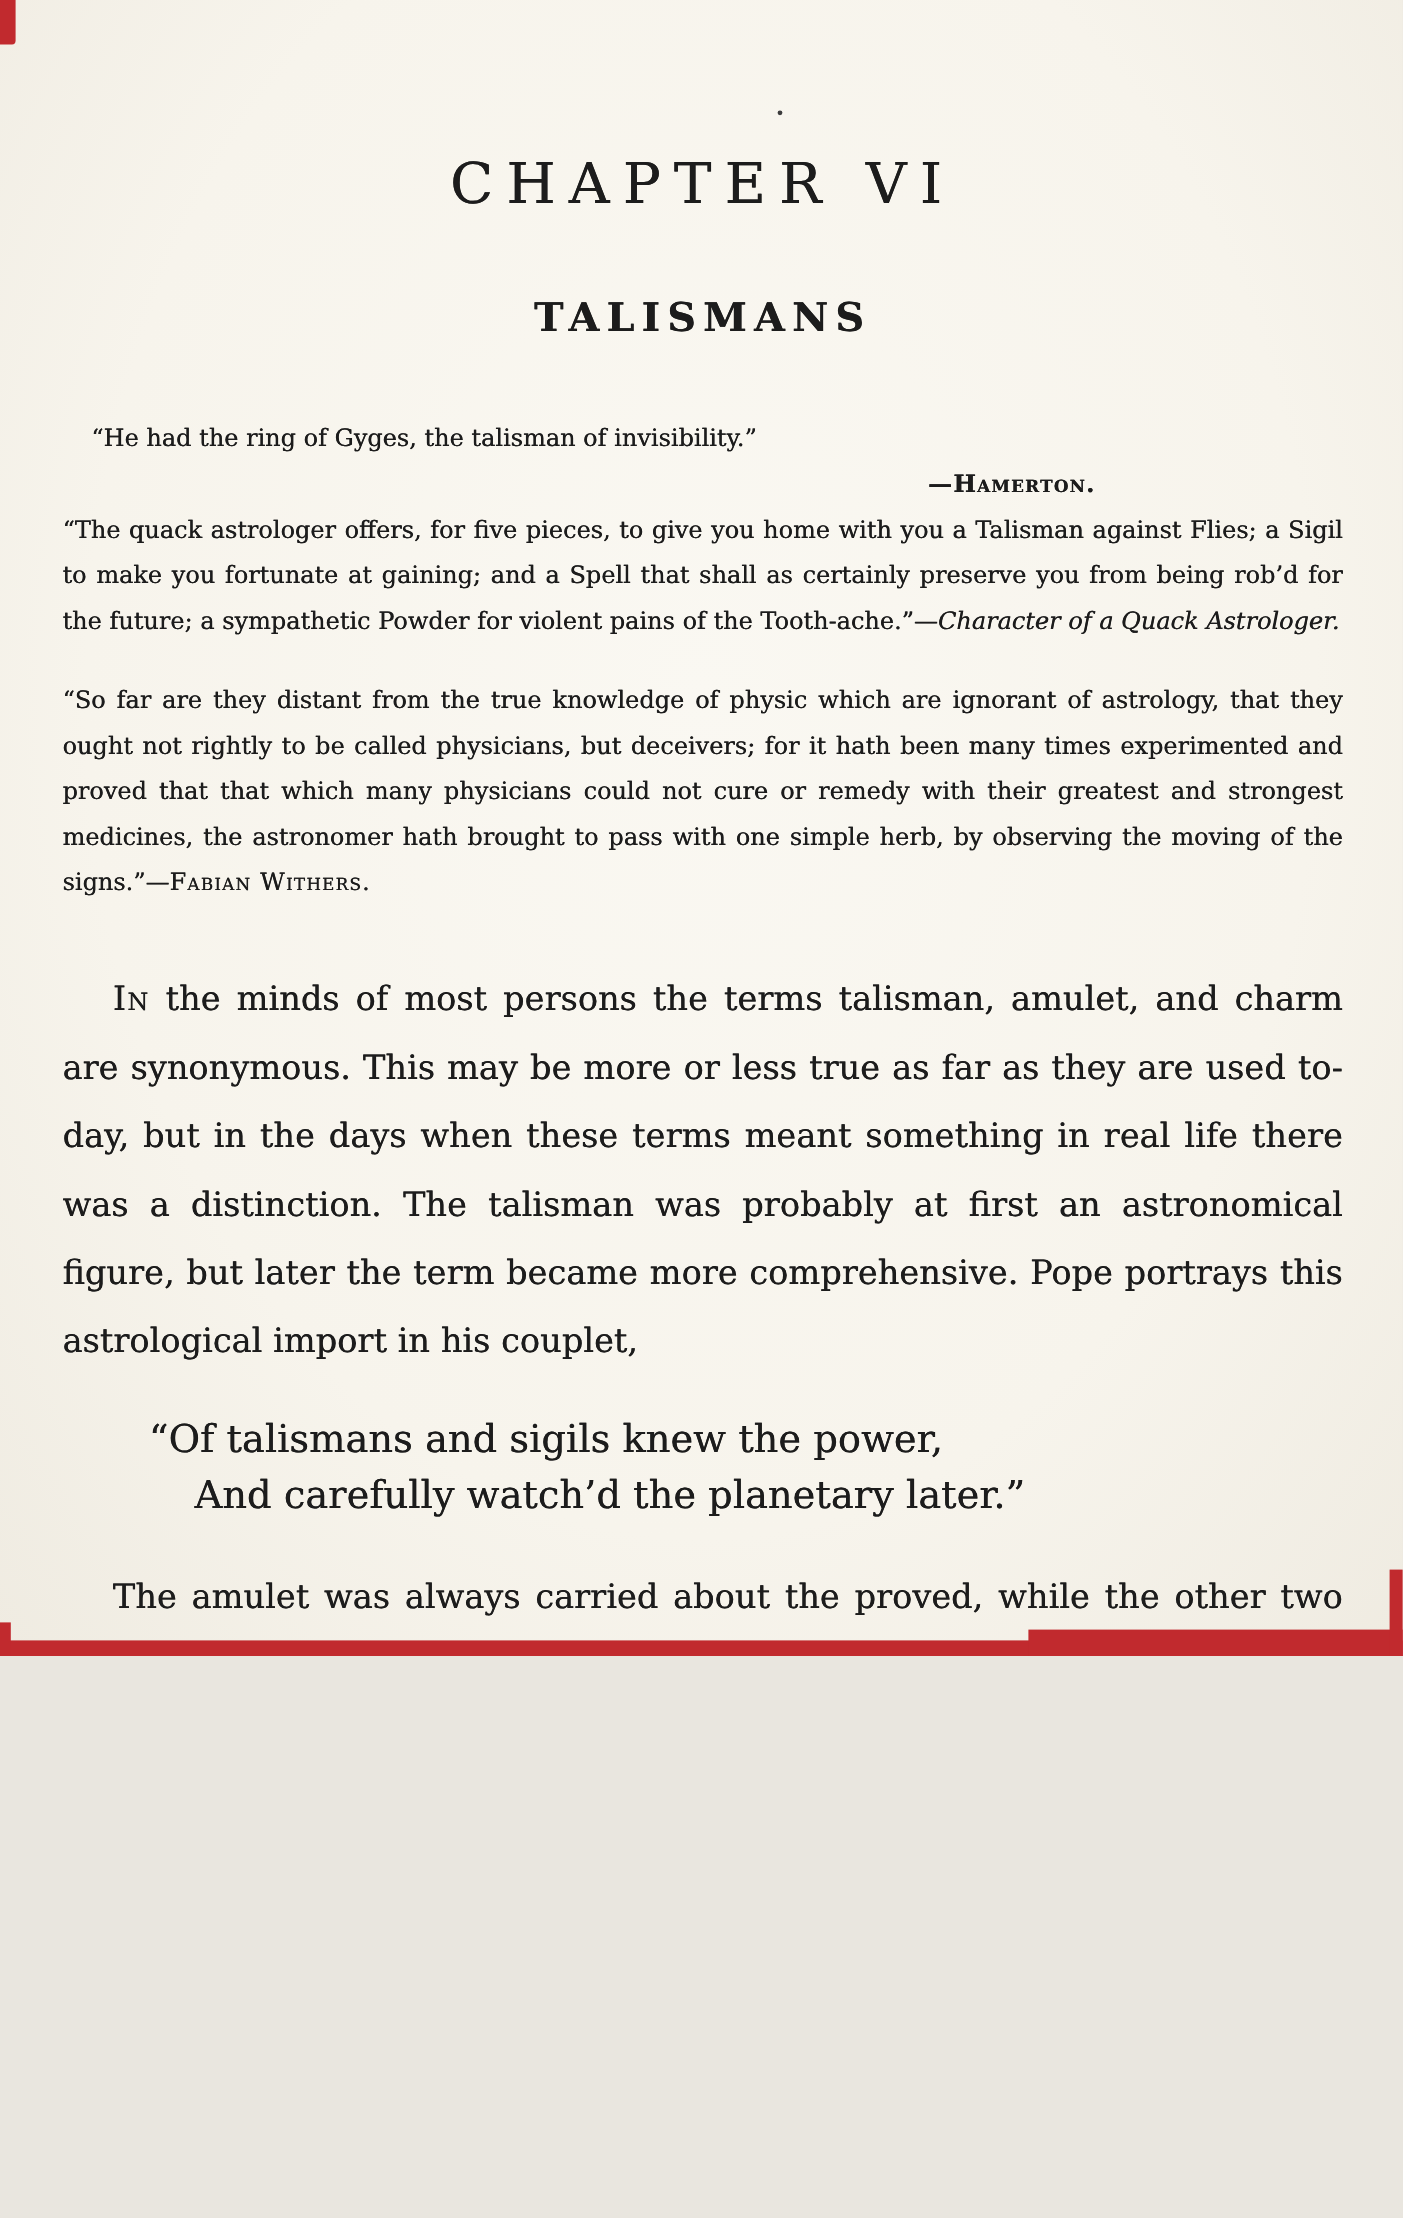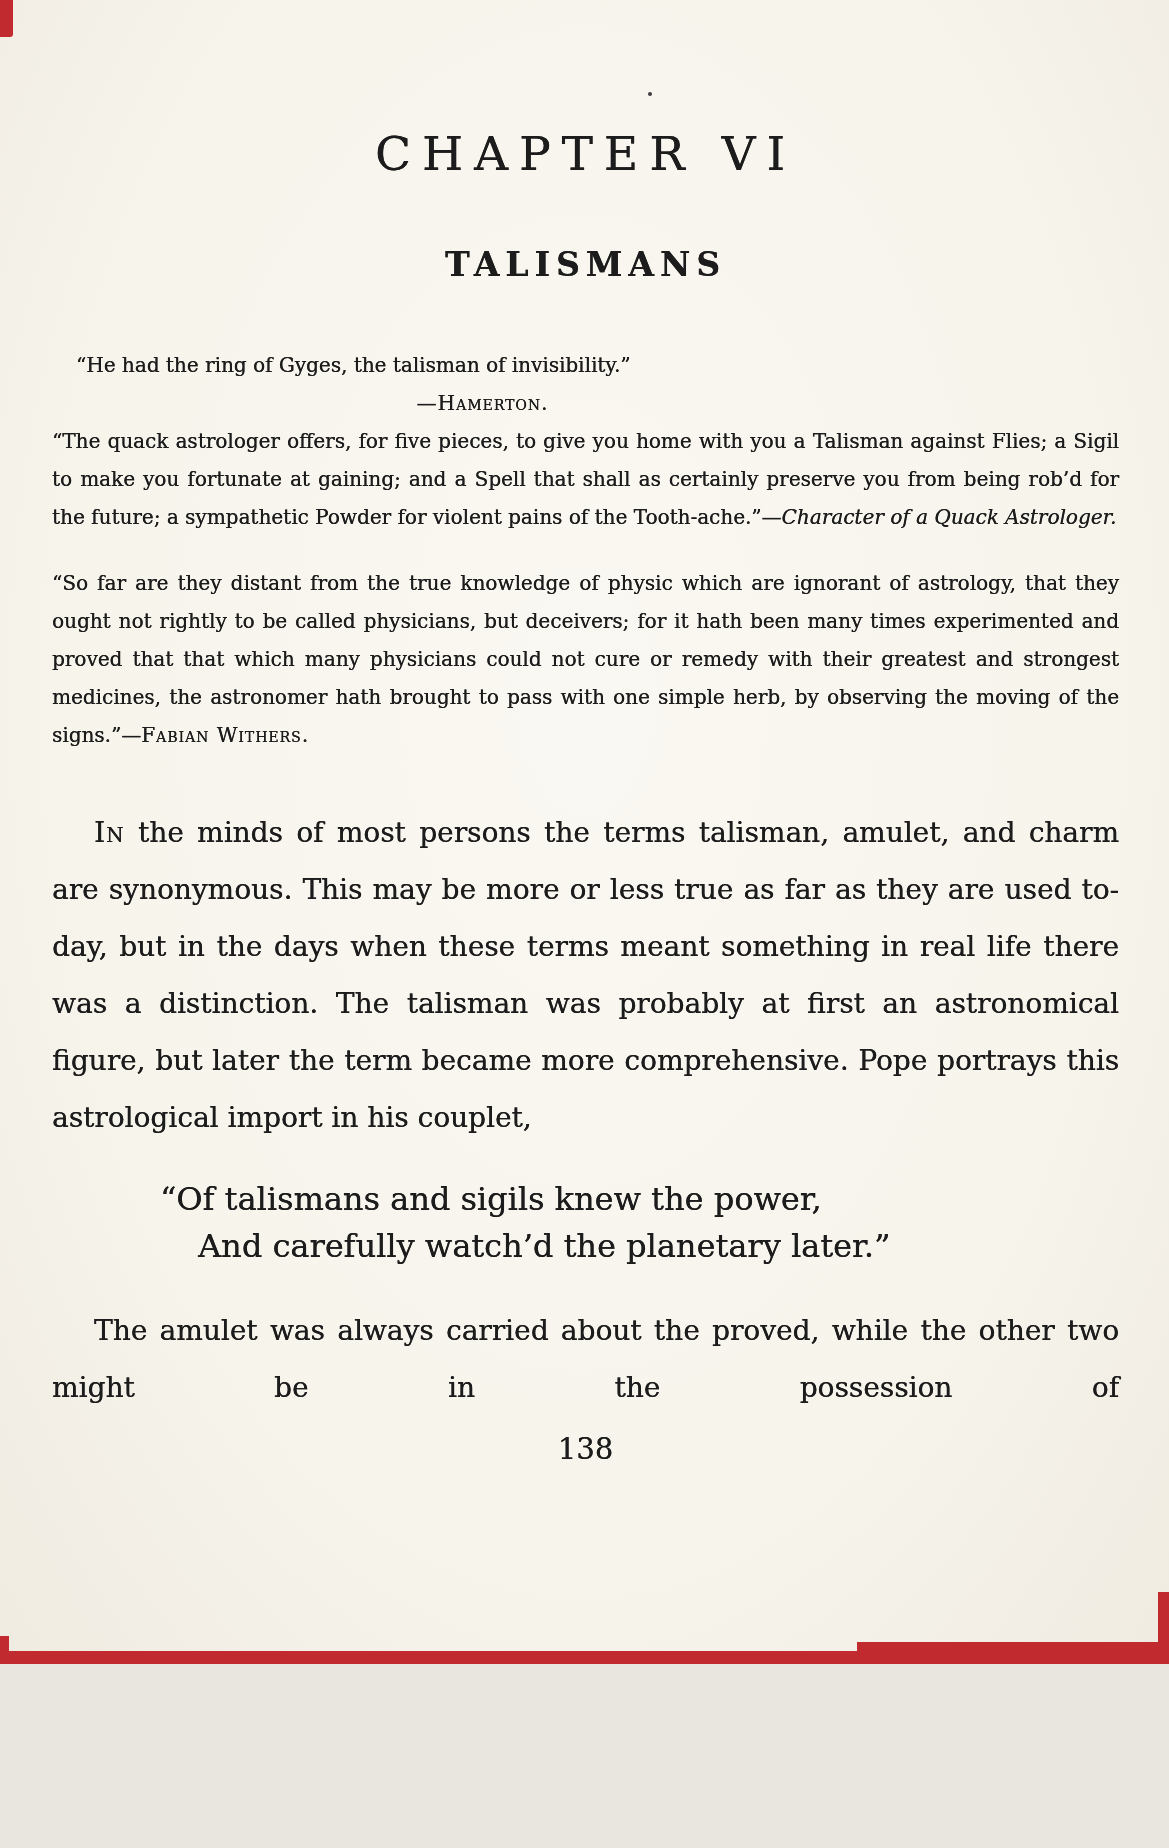--- a/index.html
+++ b/index.html
@@ -5,21 +5,21 @@
   * { margin:0; padding:0; box-sizing:border-box; }
   html, body { width:1169px; }
   body {
     font-family: "DejaVu Serif", "Liberation Serif", serif;
     color: var(--ink, #1c1c1c);
     background: #e9e6df;
   }
   .page {
     position: relative;
     width: 1169px;
-    height: 1664px;
+    height: 1380px;
     overflow: hidden;
     background: radial-gradient(ellipse at 50% 42%, #faf8f2 0%, #f7f4ec 62%, #efebe1 100%);
     text-shadow: 0.25px 0 currentColor; 
   }
   .content { padding: 0 50px 0 52px; }
 
   .chapter-title {
     text-align: center;
     font-size: 47px;
     font-weight: normal;
@@ -37,41 +37,42 @@
   .quote {
     font-size: 20px;
     line-height: 38px;
     text-align: justify;
   }
   .q1 { margin-top: 62px; text-align: left; text-indent: 24px; }
   .q2 { }
   .q3 { margin-top: 28px; }
   .attrib {
     display: block;
-    text-align: center;
+    text-align: right;
     padding-right: 206px;
     text-indent: 0;
     font-variant: small-caps;
     letter-spacing: 1px;
+    font-weight: bold;
   }
   .it { font-style: italic; }
   .sc { font-variant: small-caps; letter-spacing: 1px; }
 
   .body-para {
     font-size: 28px;
     line-height: 57px;
     text-align: justify;
   }
   .p1 { margin-top: 50px; text-indent: 42px; }
   .p2 { text-indent: 42px; text-align-last: justify; }
 
   .couplet {
     font-size: 32px;
     line-height: 47px;
-    margin: 30px 0 32px 108px;
+    margin: 30px 0 32px 72px;
   }
   .couplet .c2 { margin-left: 38px; }
 
   .pageno {
     text-align: center;
     font-size: 29px;
     margin-top: 16px;
   }
 
   

